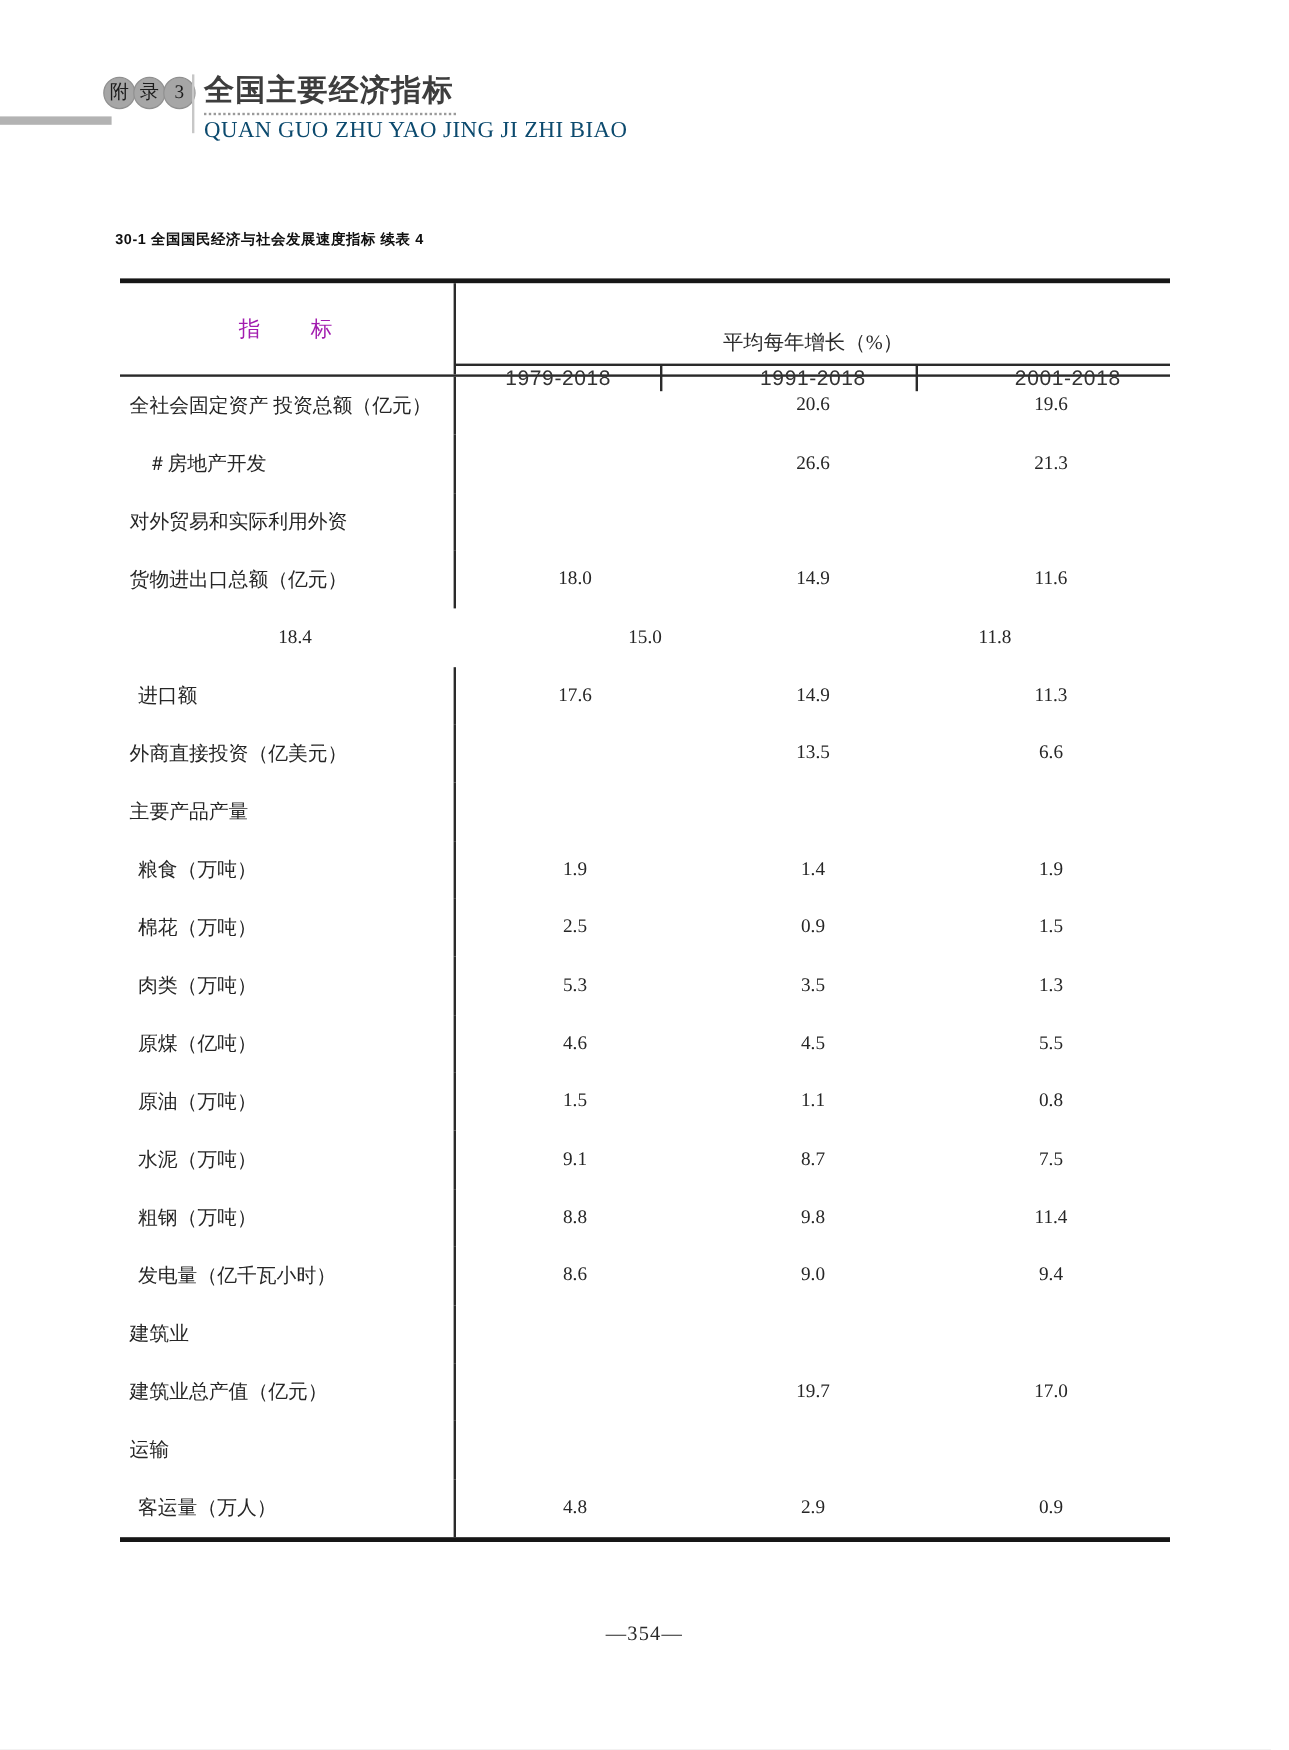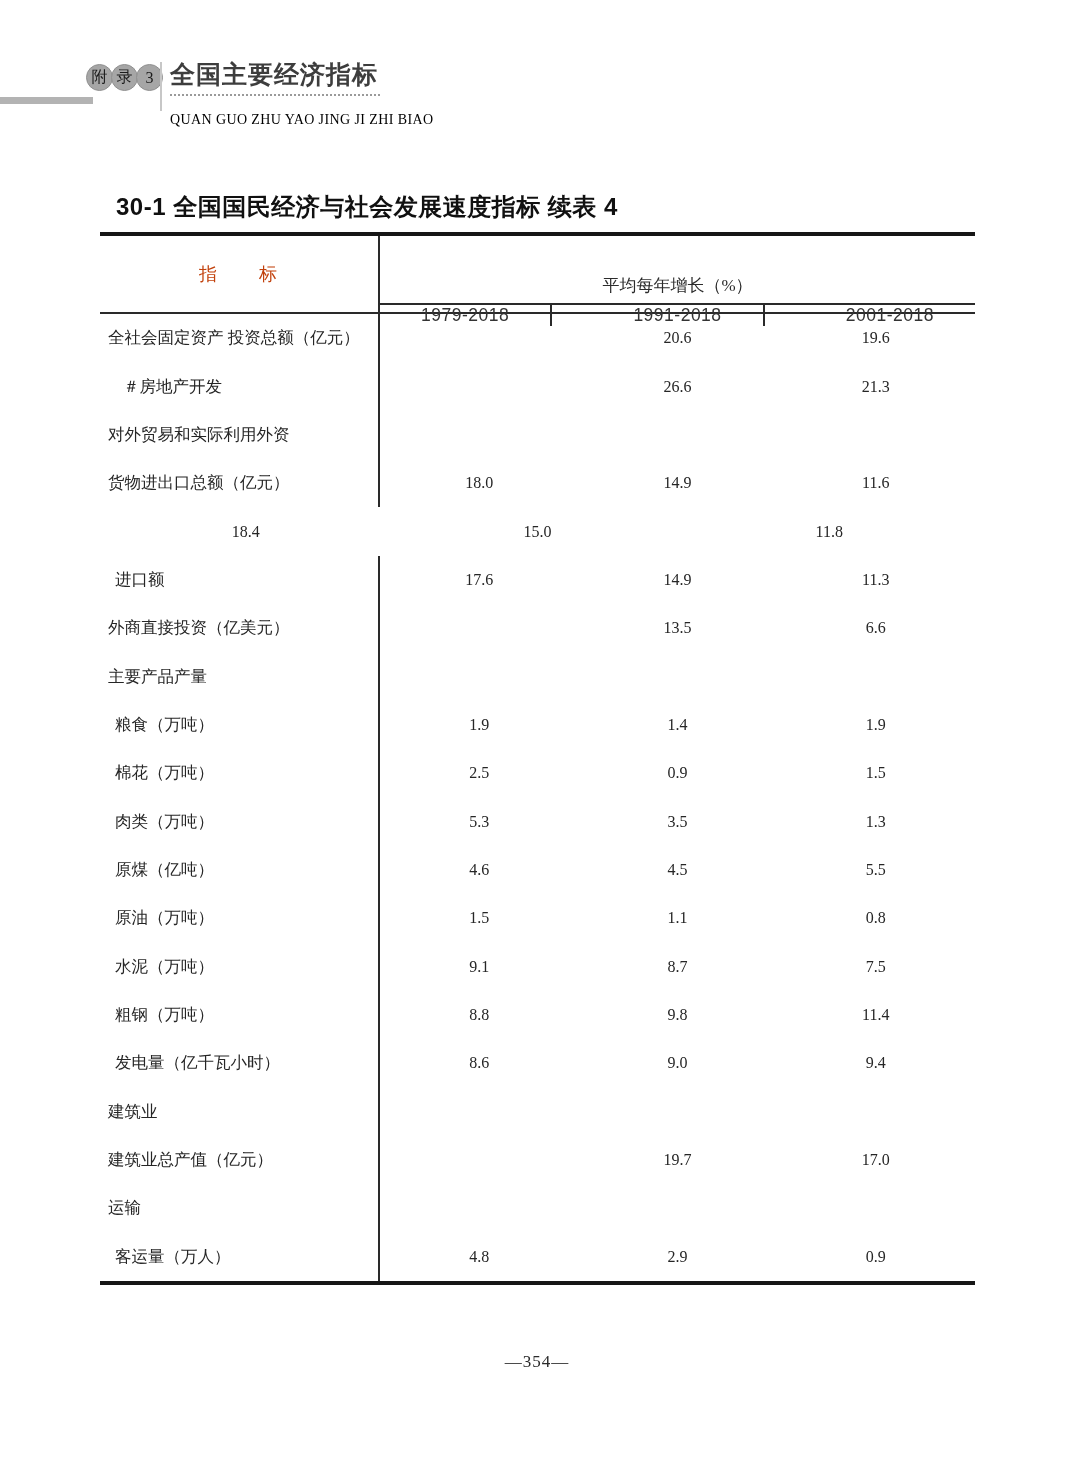--- a/index.html
+++ b/index.html
@@ -38,48 +38,48 @@
   .head-titles { position:absolute; left:170px; top:58px; }
   .head-title {
     font-family:Liberation Mono, monospace;
     font-size:25px; font-weight:700; color:#3d3d3d;
     letter-spacing:1px;
     display:inline-block;
     padding:0 2px 3px 0;
     border-bottom:2px dotted #9a9a9a;
   }
   .head-sub {
-    margin-top:16px;
-    font-size:14px; color:#000000; letter-spacing:0.4px;
+    margin-top:2px;
+    font-size:19px; color:#0c4a6e; letter-spacing:0.4px;
   }
 
   
   .table-title {
-    position:absolute; left:116px; top:191px;
+    position:absolute; left:96px; top:191px;
     font-family:"Liberation Sans","DejaVu Sans",sans-serif;
-    font-size:24px; font-weight:700; color:#101010;
+    font-size:12px; font-weight:700; color:#101010;
     letter-spacing:0.5px;
   }
 
   
   .ind-table {
     position:absolute; left:100px; top:232px;
     width:875px; height:1053px;
     border-top:4px solid #161616;
     border-bottom:4px solid #161616;
   }
   .thead {
     display:flex; height:78px;
     border-bottom:2px solid #2a2a2a;
   }
   .th-ind {
     flex:none; width:280px;
     border-right:2px solid #2a2a2a;
     display:flex; align-items:center; justify-content:center;
-    font-size:18px; color:#c2410c; letter-spacing:2px;
+    font-size:18px; color:#a21caf; letter-spacing:2px;
   }
   .th-right { flex:1; display:flex; flex-direction:column;margin-top:32px; }
   .th-span {
     height:37px; flex:none;
     border-bottom:2px solid #2a2a2a;
     display:flex; align-items:center; justify-content:center;
     font-size:17px; color:#2b2b2b;
   }
   .th-years { flex:1; display:flex; }
   .th-year {

